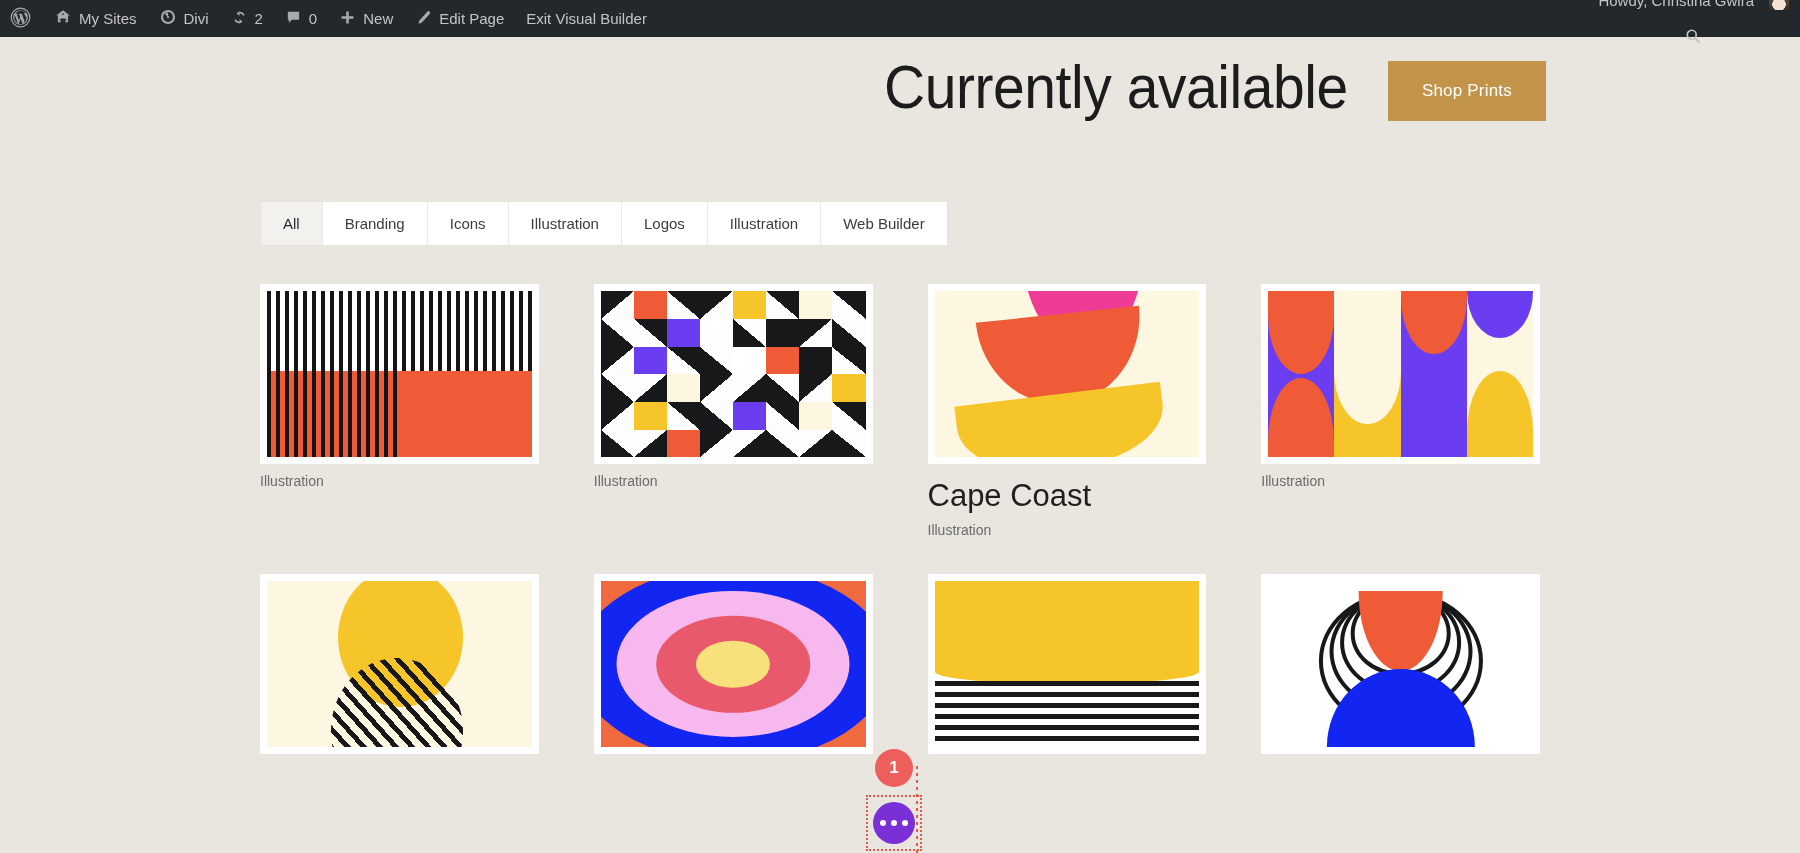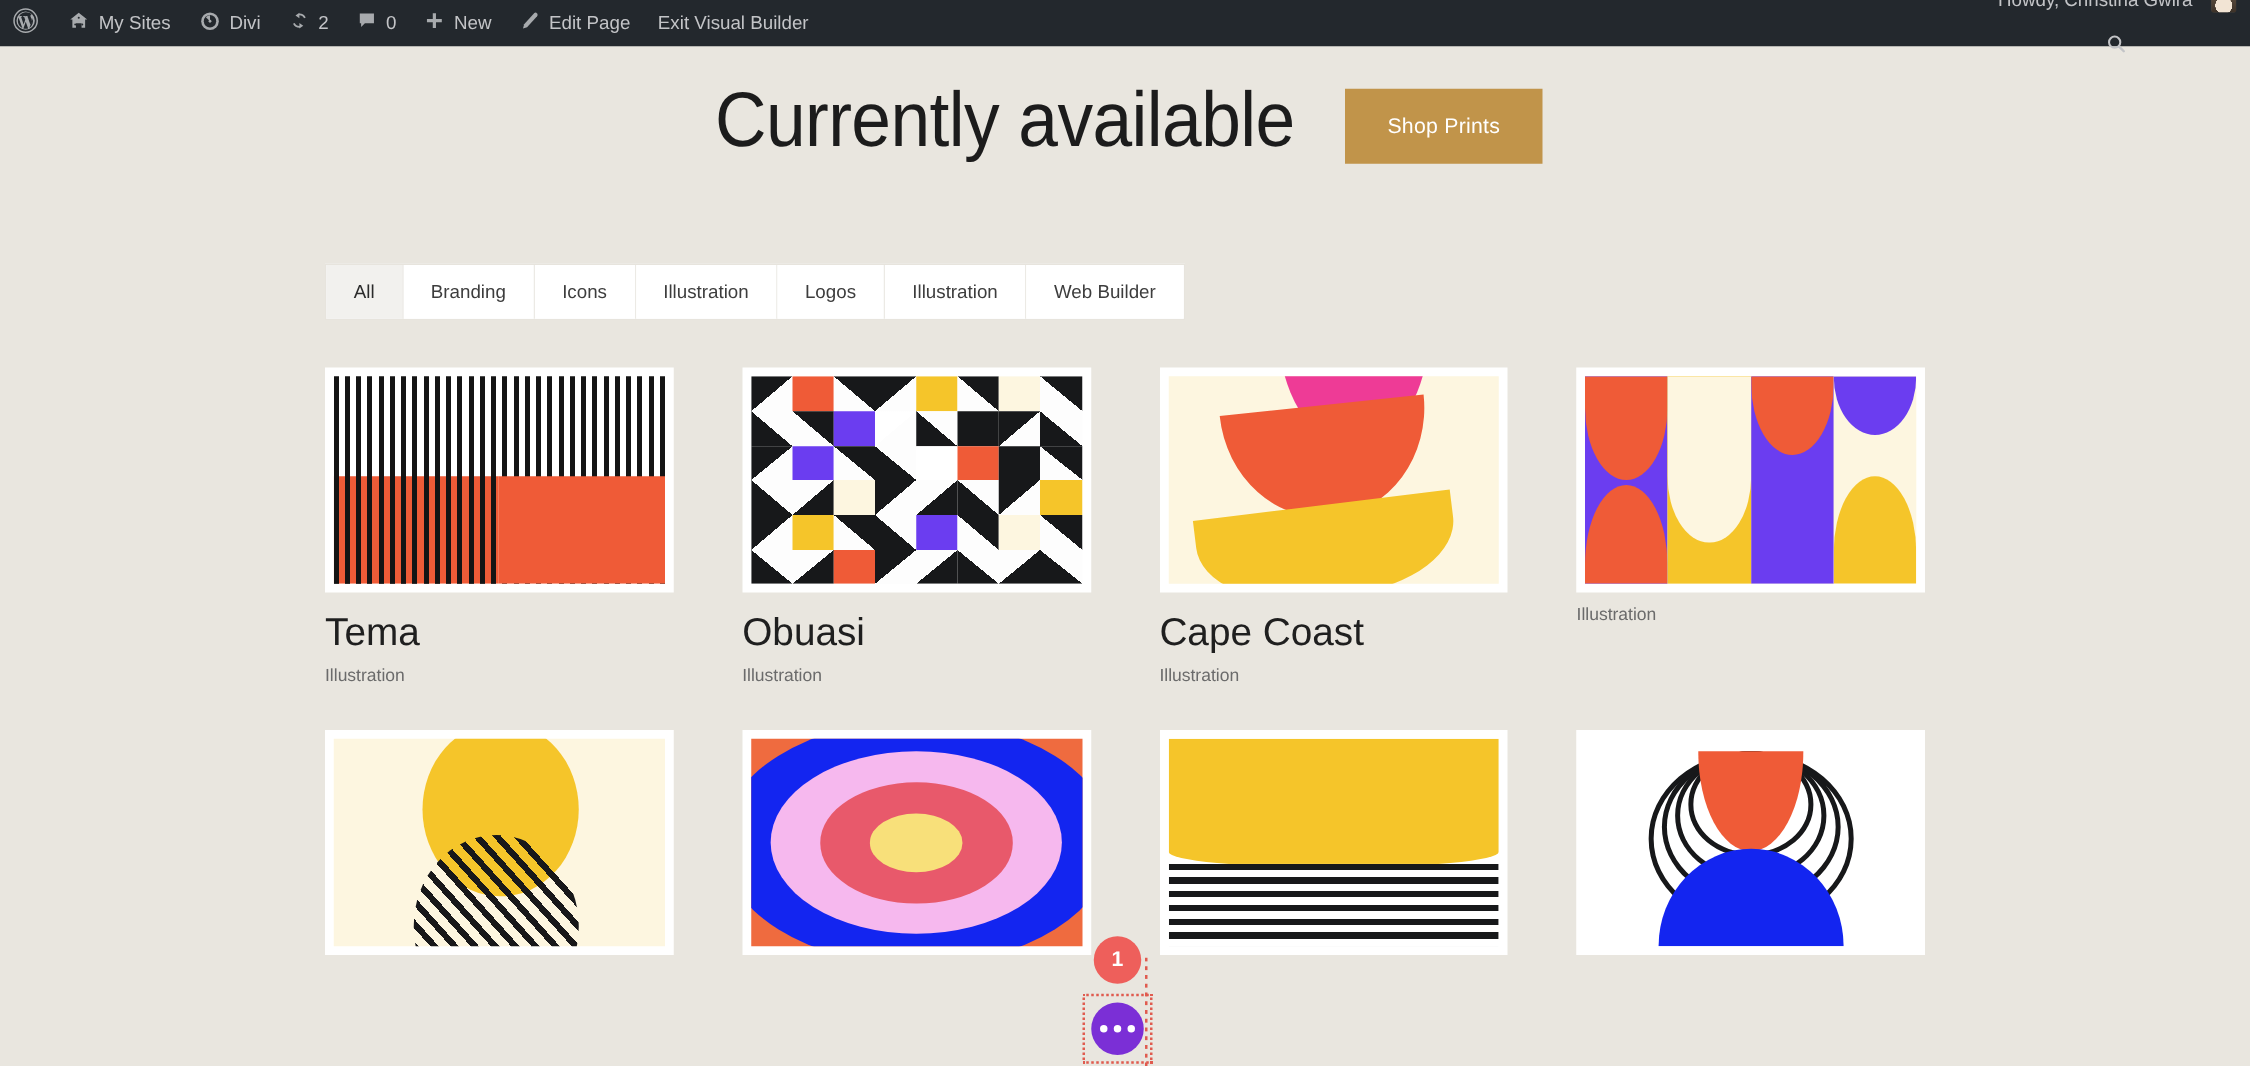--- a/index.html
+++ b/index.html
@@ -40,22 +40,22 @@
   }
   .ab-search { padding: 0 14px 0 12px; }
 
   
   #page { position: relative; width: 1800px; height: 816px; background: #e9e6df; }
 
   .container { width: 1280px; margin: 0 auto; position: relative; }
 
   
   #header-row {
-    display: flex; align-items: flex-start; justify-content: center;
-    padding-top: 26px;
+    display: flex; align-items: flex-start; justify-content: flex-end;
+    padding-top: 16px;
   }
   #page-title {
     font-size: 62px;
     font-weight: 300;
     letter-spacing: -0.5px;
     color: #1c1c1c;
     line-height: 1.1;
     font-stretch: condensed;
     transform: scaleX(0.92);
     transform-origin: left center;
@@ -393,21 +393,20 @@
 
       <div class="card">
         <div class="thumb">
           <div class="art art-stripes-v">
             <div class="orange-wave">
               <div class="solid"></div>
                 <div class="striped"></div>
             </div>
           </div>
         </div>
-        <div class="card-title">Tema</div>
         <div class="card-cat">Illustration</div>
       </div>
 
       <div class="card">
         <div class="thumb">
           <div class="art art-quilt" id="quilt">
               <div class="qcell" style="background: linear-gradient(to right bottom, rgb(23, 24, 26) 0px, rgb(23, 24, 26) 50%, rgb(253, 253, 253) 50%, rgb(253, 253, 253) 100%);"></div>
               <div class="qcell" style="background: rgb(239, 91, 55);"></div>
               <div class="qcell" style="background: linear-gradient(to left bottom, rgb(23, 24, 26) 0px, rgb(23, 24, 26) 50%, rgb(253, 253, 253) 50%, rgb(253, 253, 253) 100%);"></div>
               <div class="qcell" style="background: linear-gradient(to right bottom, rgb(23, 24, 26) 0px, rgb(23, 24, 26) 50%, rgb(253, 253, 253) 50%, rgb(253, 253, 253) 100%);"></div>
@@ -450,21 +449,20 @@
               <div class="qcell" style="background: linear-gradient(to right top, rgb(23, 24, 26) 0px, rgb(23, 24, 26) 50%, rgb(253, 253, 253) 50%, rgb(253, 253, 253) 100%);"></div>
               <div class="qcell" style="background: linear-gradient(to left top, rgb(23, 24, 26) 0px, rgb(23, 24, 26) 50%, rgb(253, 253, 253) 50%, rgb(253, 253, 253) 100%);"></div>
               <div class="qcell" style="background: rgb(239, 91, 55);"></div>
               <div class="qcell" style="background: linear-gradient(to right bottom, rgb(23, 24, 26) 0px, rgb(23, 24, 26) 50%, rgb(253, 253, 253) 50%, rgb(253, 253, 253) 100%);"></div>
               <div class="qcell" style="background: linear-gradient(to left top, rgb(23, 24, 26) 0px, rgb(23, 24, 26) 50%, rgb(253, 253, 253) 50%, rgb(253, 253, 253) 100%);"></div>
               <div class="qcell" style="background: linear-gradient(to right top, rgb(23, 24, 26) 0px, rgb(23, 24, 26) 50%, rgb(253, 253, 253) 50%, rgb(253, 253, 253) 100%);"></div>
               <div class="qcell" style="background: linear-gradient(to left top, rgb(23, 24, 26) 0px, rgb(23, 24, 26) 50%, rgb(253, 253, 253) 50%, rgb(253, 253, 253) 100%);"></div>
               <div class="qcell" style="background: linear-gradient(to right top, rgb(23, 24, 26) 0px, rgb(23, 24, 26) 50%, rgb(253, 253, 253) 50%, rgb(253, 253, 253) 100%);"></div>
             </div>
         </div>
-        <div class="card-title">Obuasi</div>
         <div class="card-cat">Illustration</div>
       </div>
 
       <div class="card">
         <div class="thumb">
           <div class="art art-bowls">
             <div class="pink"></div>
               <div class="orange"></div>
               <div class="yellow"></div>
           </div>

